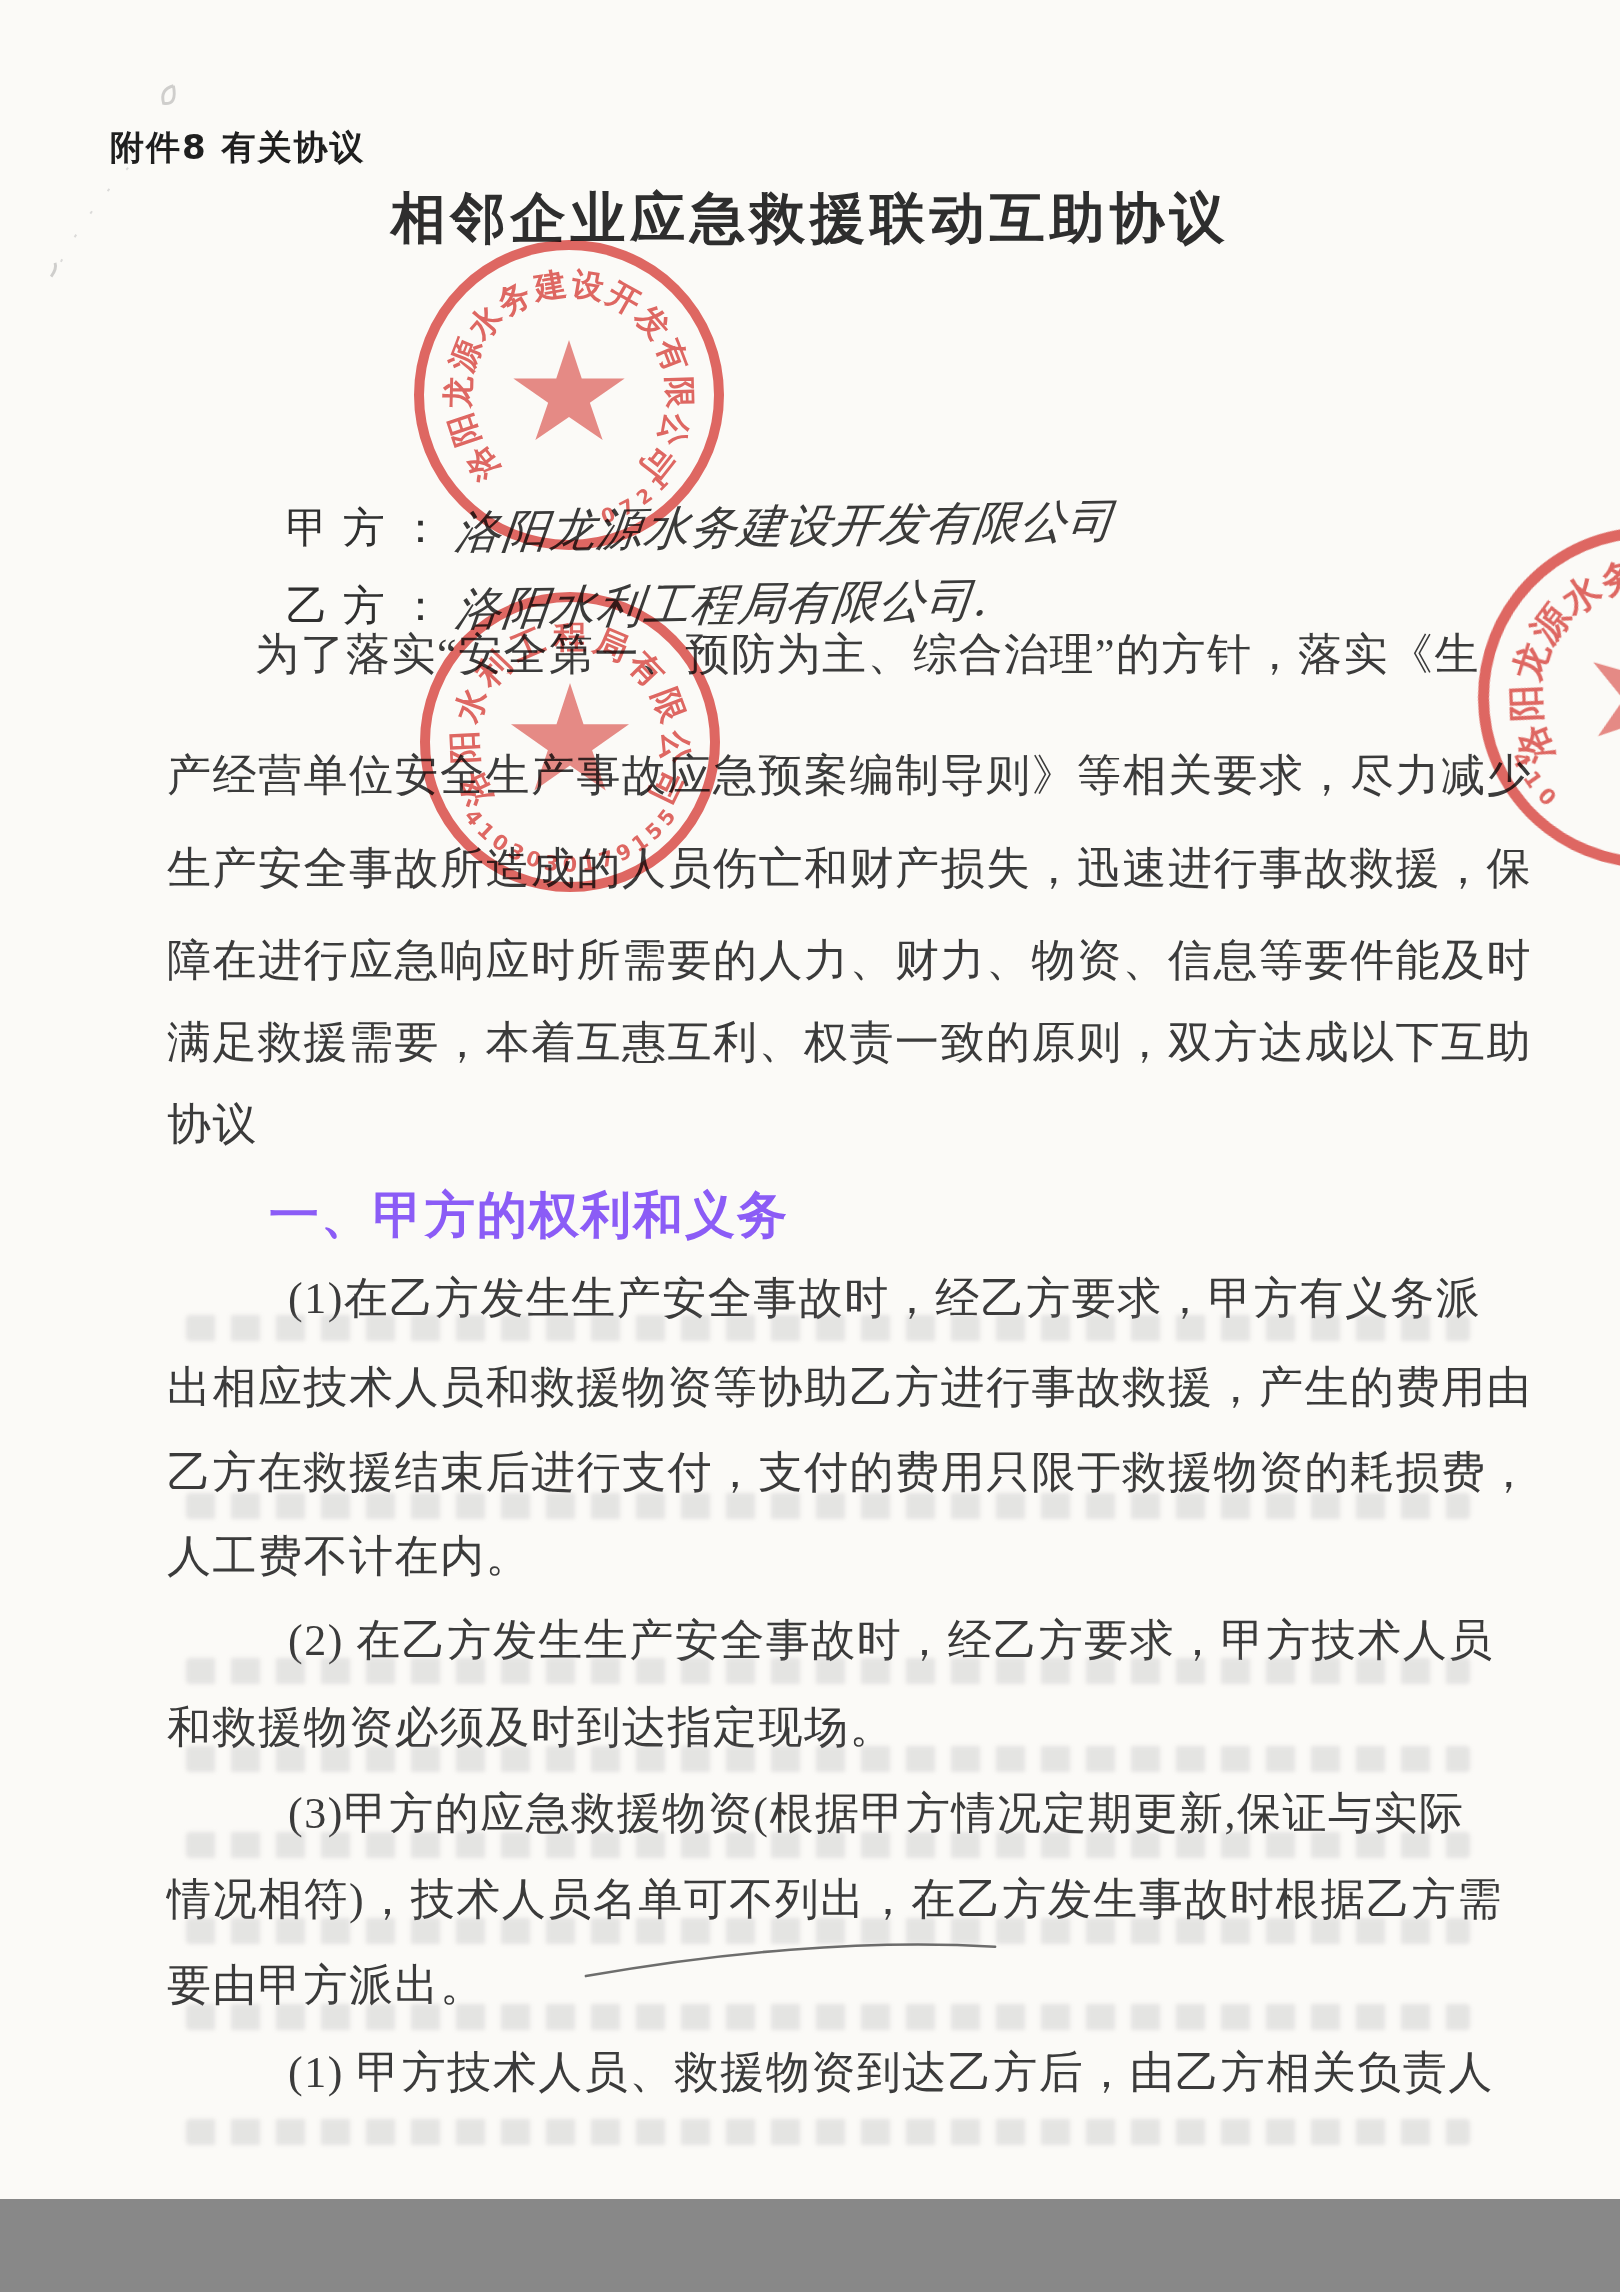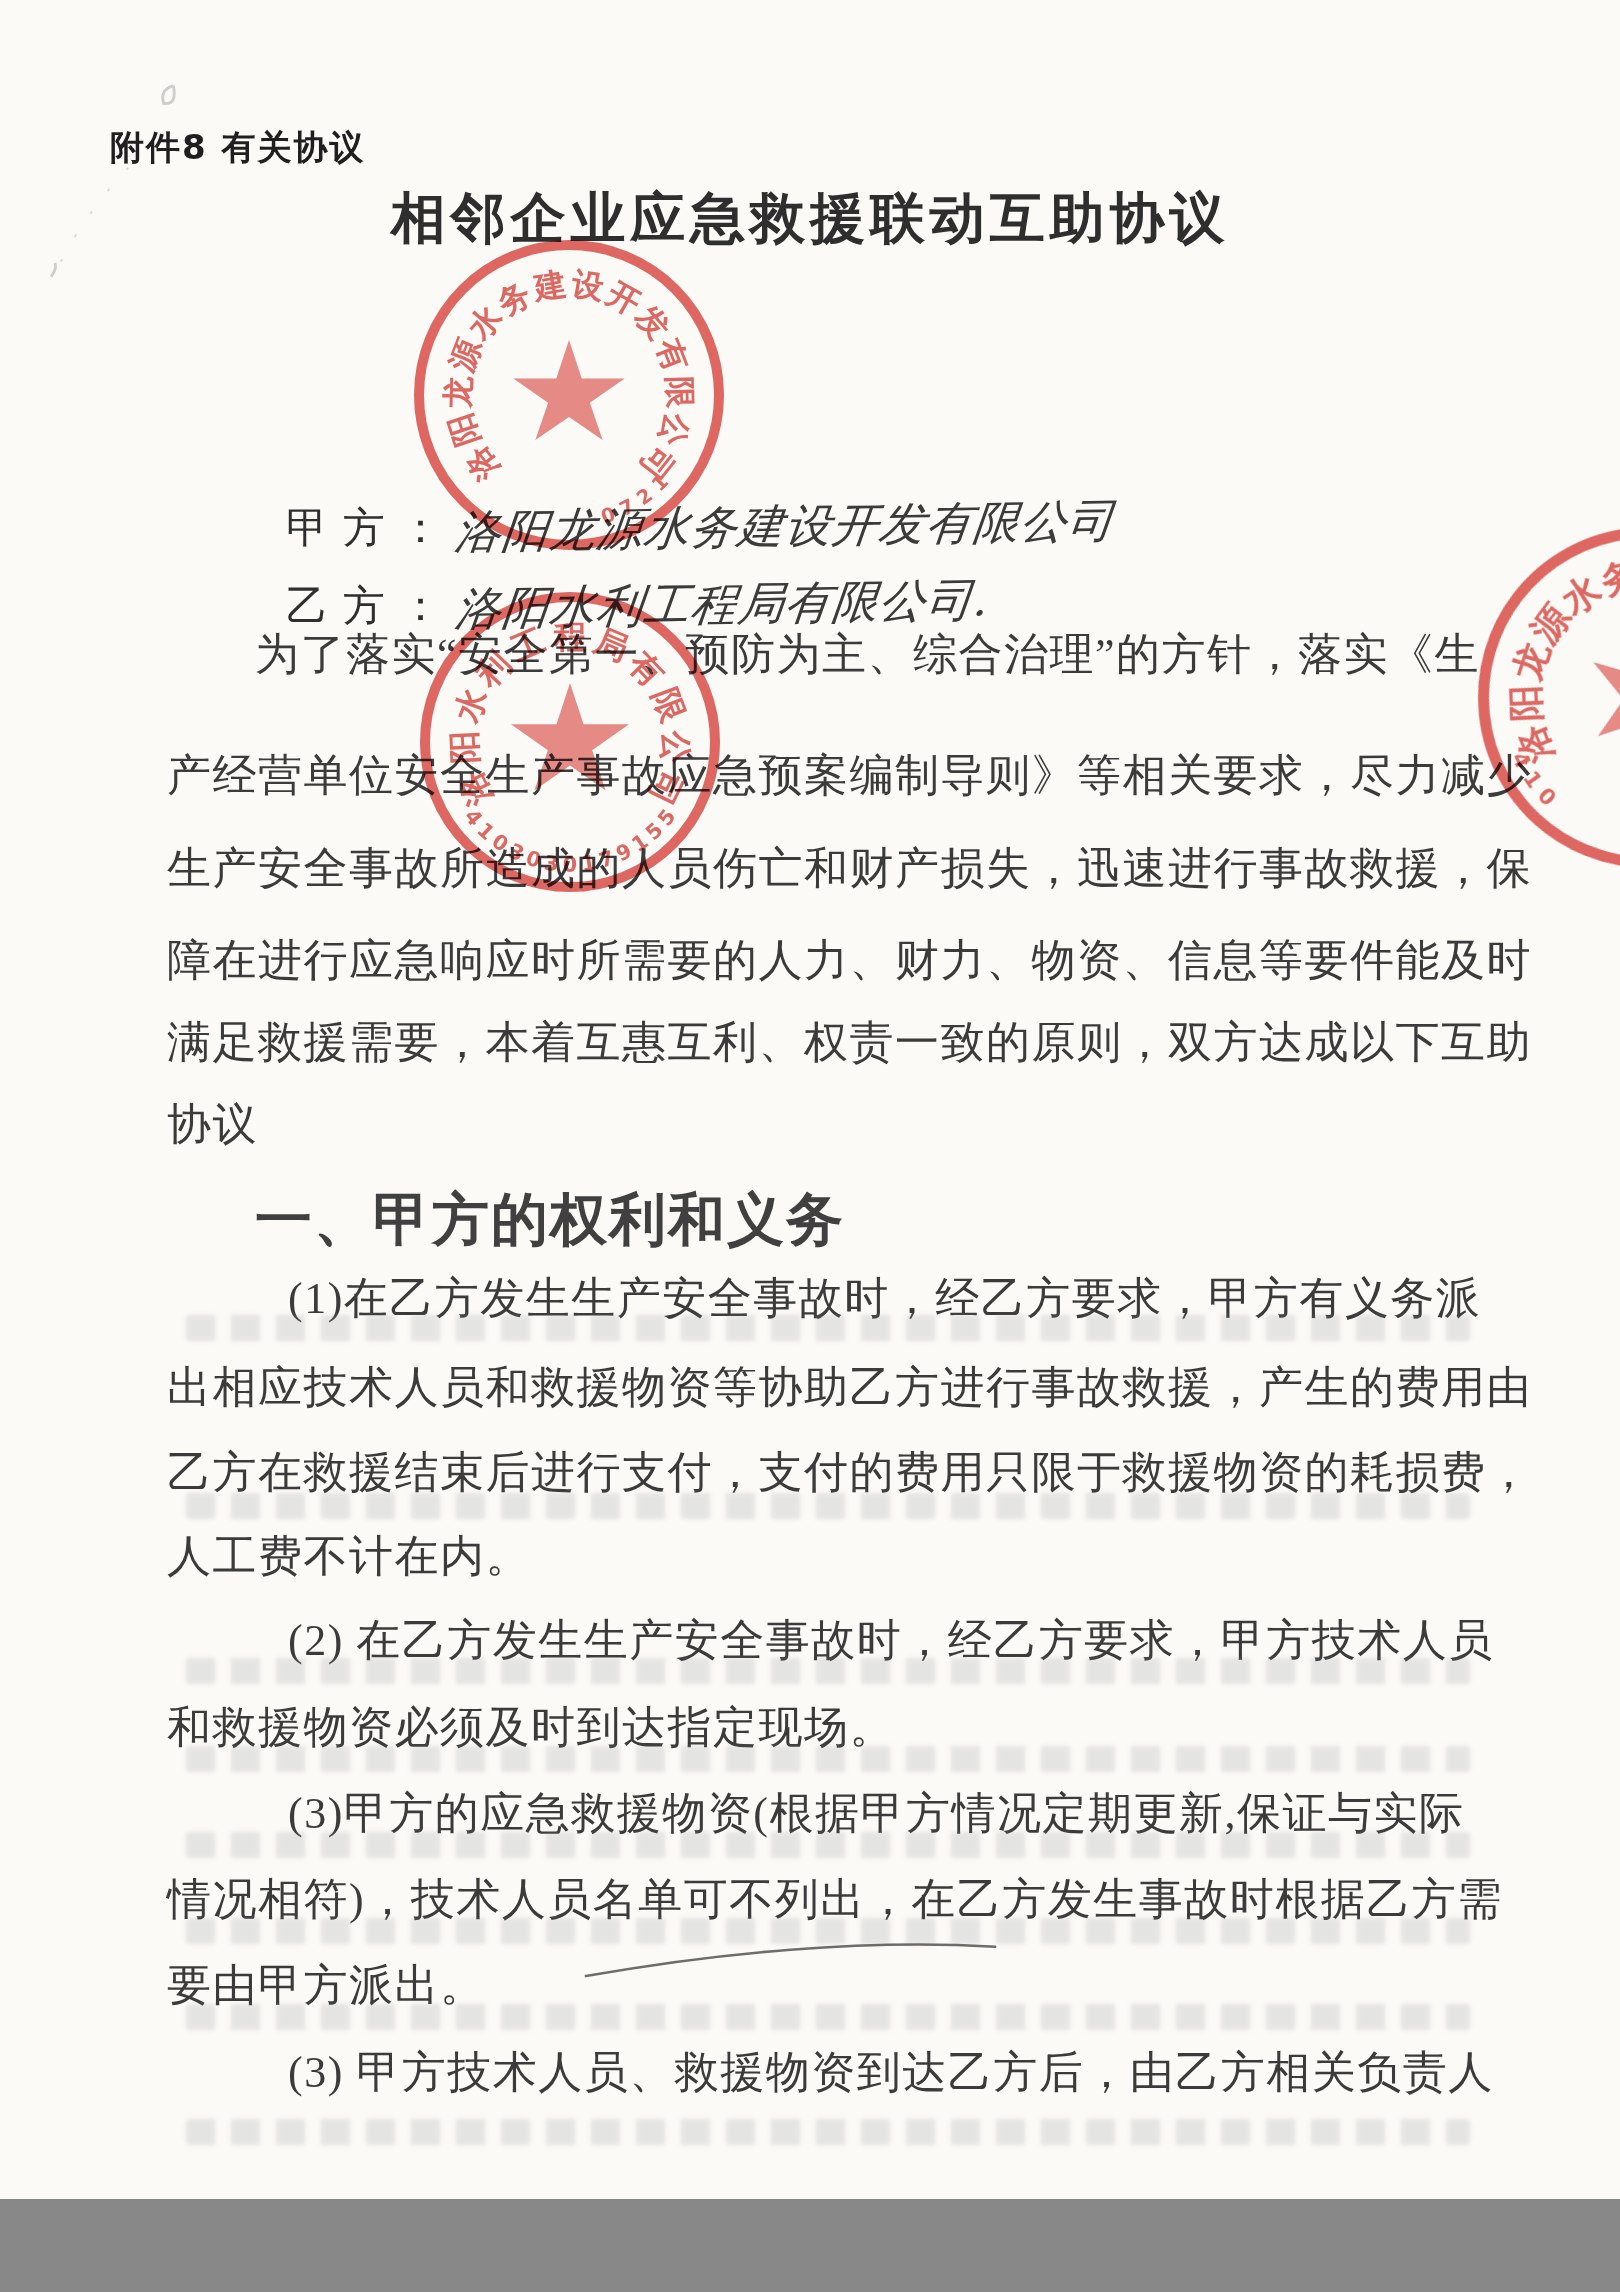--- a/index.html
+++ b/index.html
@@ -40,21 +40,21 @@
   .body-line{
     position:absolute;left:167px;width:1304px;height:55px;
     font-size:44px;letter-spacing:1.5px;color:#3b3b3b;
     white-space:nowrap;
     font-family:"Liberation Serif", serif;
   }
   .indent1{left:255px;}
   .indent2{left:288px;}
   .section-heading{
     font-family:"DejaVu Sans", sans-serif;
-    font-weight:700;color:#404040;font-size:57px;letter-spacing:2px;
+    font-weight:700;color:#8b5cf6;font-size:50px;letter-spacing:2px;margin-left:14px;
   }
   
   .stamp{position:absolute;mix-blend-mode:multiply;opacity:.85;filter:blur(0.4px);}
   .stamp-ring{
     position:absolute;inset:0;border-radius:50%;
     border:10.8px solid #dd4f4a;
   }
   .stamp-star{
     position:absolute;left:50%;top:50%;
     width:122px;height:116px;
@@ -110,21 +110,21 @@
   <div class="body-line" style="top:1358px;">出相应技术人员和救援物资等协助乙方进行事故救援，产生的费用由</div>
   <div class="body-line" style="top:1527px;">人工费不计在内。</div>
 
   <div class="body-line indent2" style="top:1611px;">(2) 在乙方发生生产安全事故时，经乙方要求，甲方技术人员</div>
   <div class="body-line" style="top:1698px;">和救援物资必须及时到达指定现场。</div>
 
   <div class="body-line indent2" style="top:1784px;">(3)甲方的应急救援物资(根据甲方情况定期更新,保证与实际</div>
   <div class="body-line" style="top:1870px;">情况相符)，技术人员名单可不列出，在乙方发生事故时根据乙方需</div>
   <div class="body-line" style="top:1956px;">要由甲方派出。</div>
 
-  <div class="body-line indent2" style="top:2043px;">(3) 甲方技术人员、救援物资到达乙方后，由乙方相关负责人</div>
+  <div class="body-line indent2" style="top:2043px;">(1) 甲方技术人员、救援物资到达乙方后，由乙方相关负责人</div>
 
   <div class="ghost-row" style="top:1315px;"></div>
   <div class="ghost-row" style="top:1493px;"></div>
   <div class="ghost-row" style="top:1658px;"></div>
   <div class="ghost-row" style="top:1746px;"></div>
   <div class="ghost-row" style="top:1832px;"></div>
   <div class="ghost-row" style="top:1918px;"></div>
   <div class="ghost-row" style="top:2004px;"></div>
   <div class="ghost-row" style="top:2119px;"></div>
 

